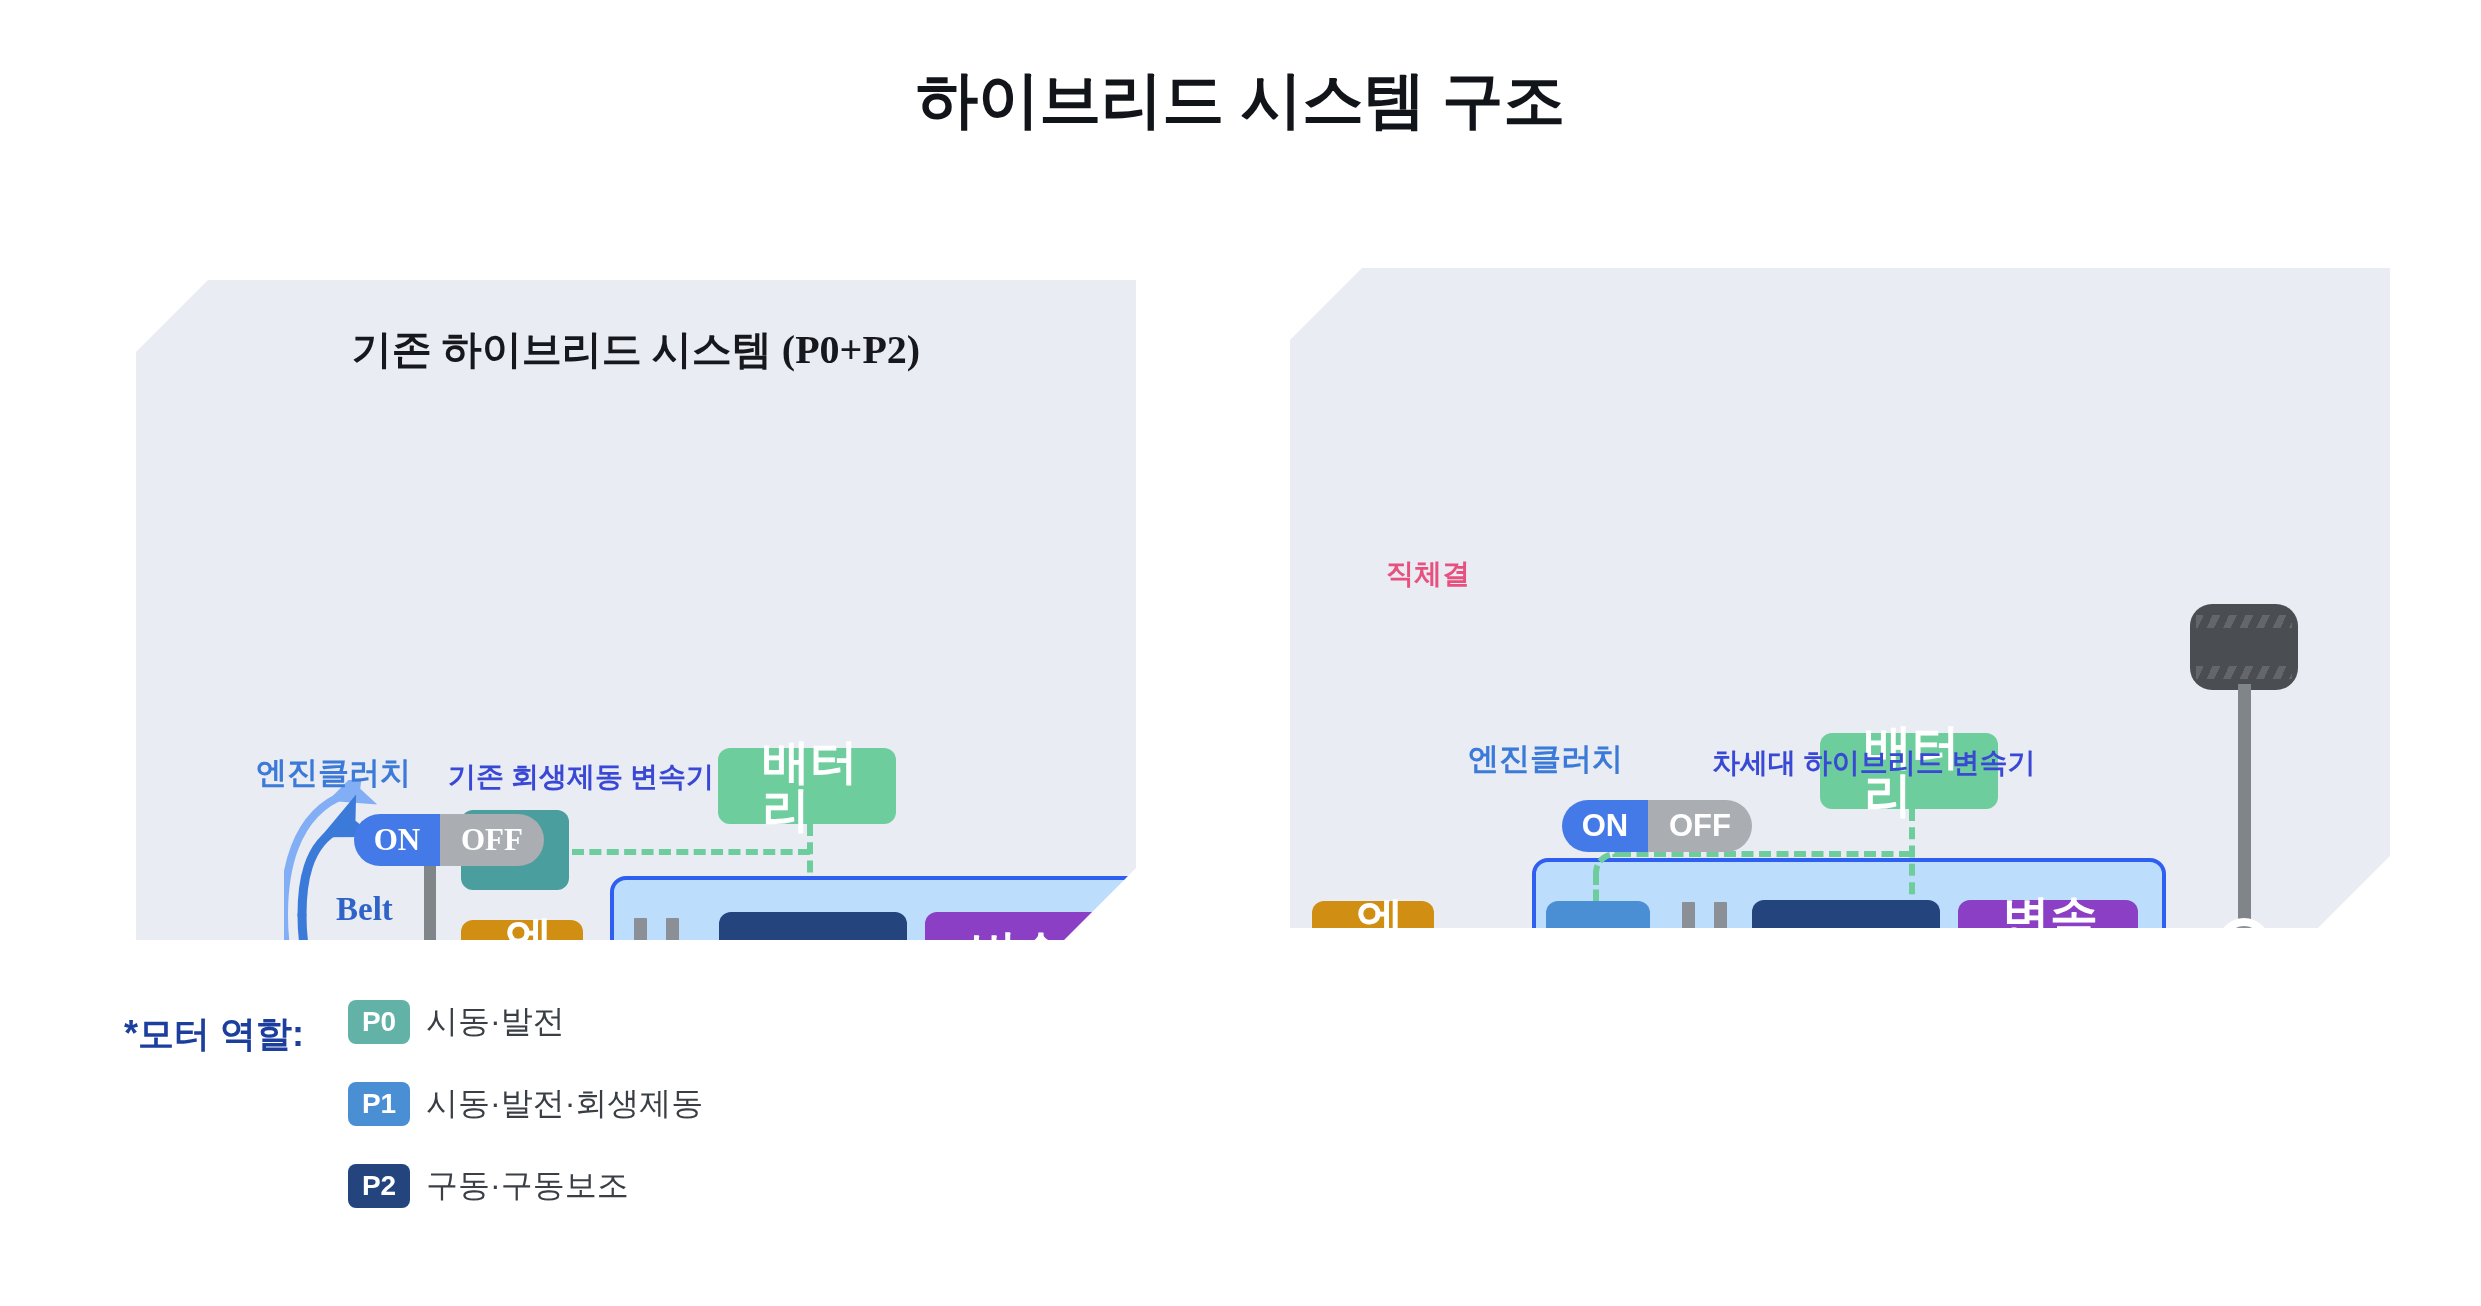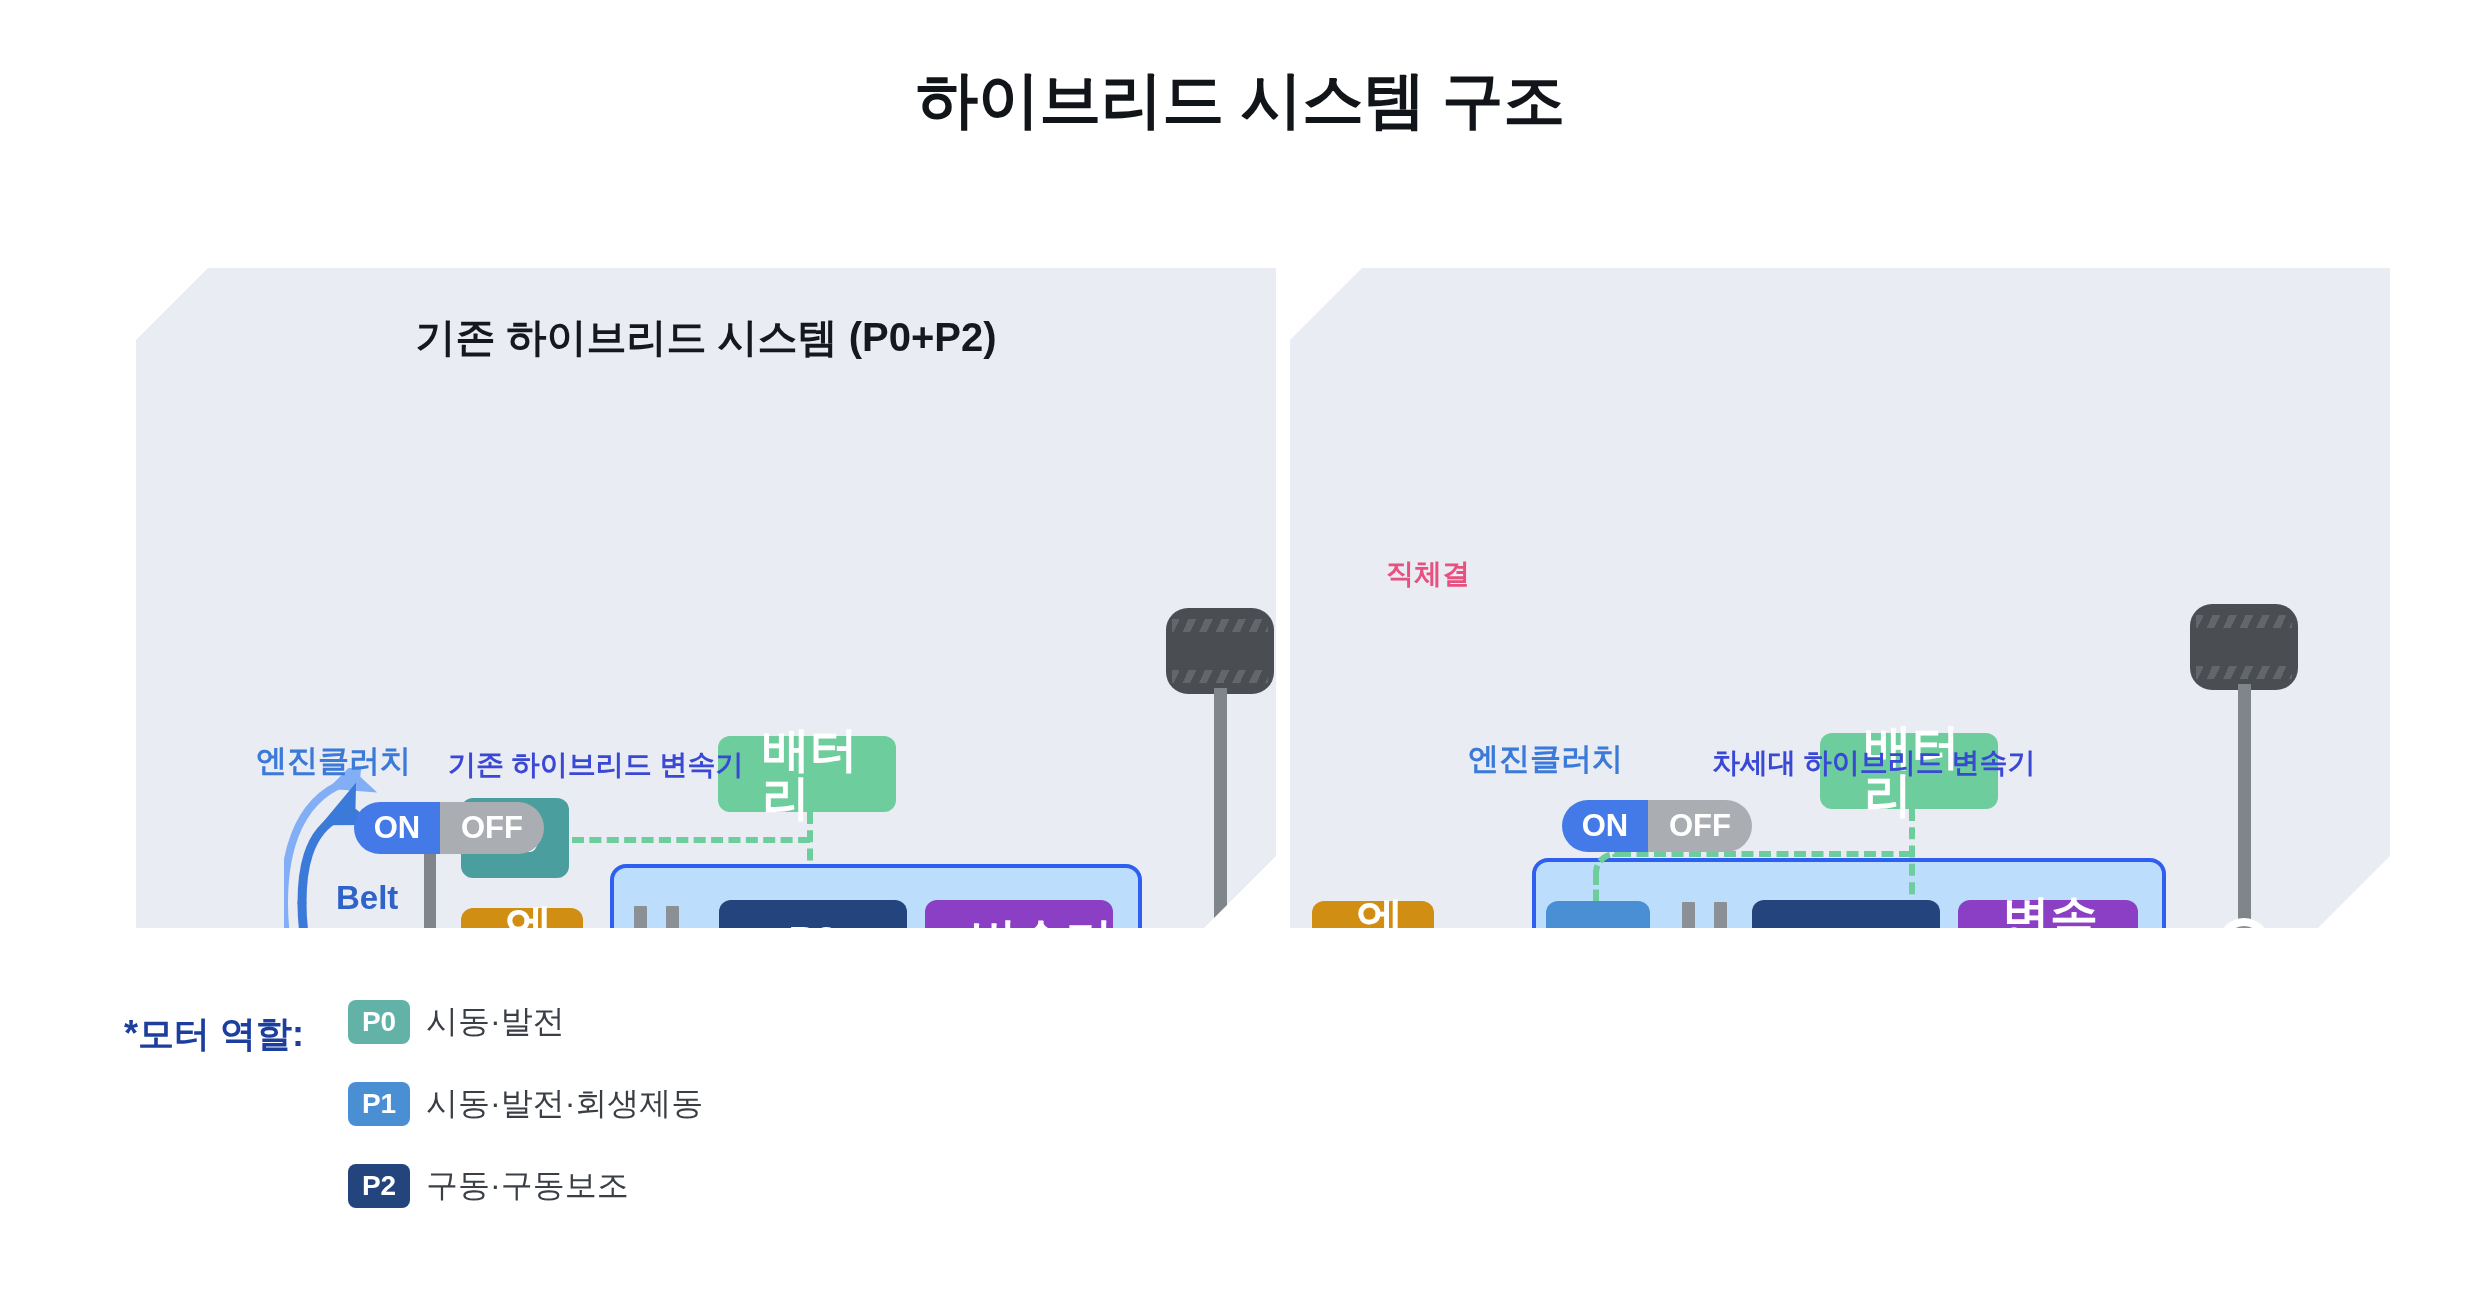--- a/index.html
+++ b/index.html
@@ -18,21 +18,21 @@
     font-size: 62px; font-weight: 700; color: #111418;
     letter-spacing: -0.5px;
   }
 
   
   .panel {
     position: absolute;
     background: #e9ecf2;
     clip-path: polygon(72px 0, 100% 0, 100% calc(100% - 72px), calc(100% - 72px) 100%, 0 100%, 0 72px);
   }
-  #panel-left  { left: 136px;  top: 268px; width: 1140px; height: 660px; }
+  #panel-left  { left: 136px;  top: 280px; width: 1000px; height: 660px; font-family: Liberation Serif, serif; }
   #panel-right { left: 1290px; top: 268px; width: 1100px; height: 660px; }
 
   .panel-title {
     position: absolute; top: 42px; left: 0; width: 100%;
     text-align: center;
     font-size: 40px; font-weight: 700; color: #16181d;
   }
 
   
   .node {
@@ -189,21 +189,21 @@
     </div>
 
     <div class="shaft" style="left:975px; top:676px; width:106px; height:12px;"></div>
 
     <div class="wheel" style="left:1030px; top:340px;"></div>
     <div class="axle" style="left:1078px; top:420px; height:240px;"></div>
     <div class="diff" style="left:1058px; top:656px;"></div>
     <div class="wheel" style="left:1030px; top:700px;"></div>
 
     <div class="ann clutch-label" style="left:120px; top:477px;">엔진클러치</div>
-    <div class="ann tx-label" style="left:312px; top:483px;">기존 하이브리드 변속기</div>
+    <div class="ann tx-label" style="left:312px; top:483px;">기존 회생제동 변속기</div>
 
     <div class="toggle" style="left:218px; top:534px;">
       <div class="seg on">ON</div>
       <div class="seg off">OFF</div>
     </div>
   </div>
 
   <div class="panel" id="panel-right">
 
     <div class="ann direct-label" style="left:96px; top:292px;">직체결</div>

